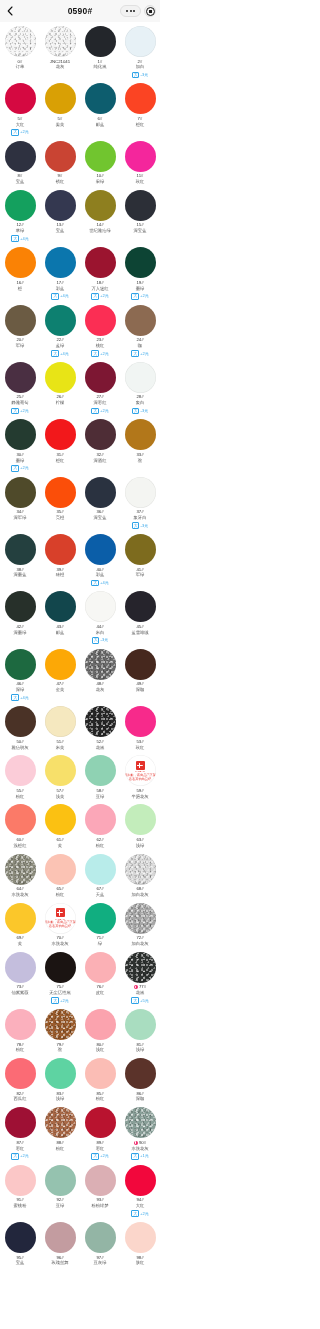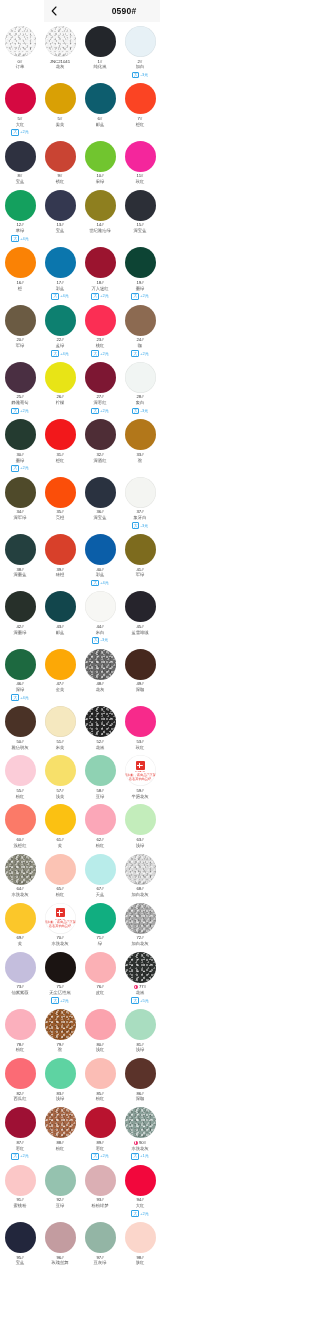--- a/index.html
+++ b/index.html
@@ -8,21 +8,21 @@
     width:160px; height:1329px;
     font-family:"Liberation Sans","DejaVu Sans",sans-serif;
     color:#333; overflow:hidden; position:relative;
   }
 
   
   .nav {
     height:22px; width:160px;
     background:#f7f7f7;
     display:flex; align-items:center;
-    position:relative; flex:0 0 auto;margin-left:44px;
+    position:relative; flex:0 0 auto;
   }
   .nav-back {
     width:20px; height:22px;
     display:flex; align-items:center; justify-content:center;
   }
   .nav-back svg { display:block; }
   .nav-title {
     position:absolute; left:0; right:0; text-align:center;
     font-size:8.5px; color:#111; font-weight:600; letter-spacing:.2px;
     pointer-events:none;

